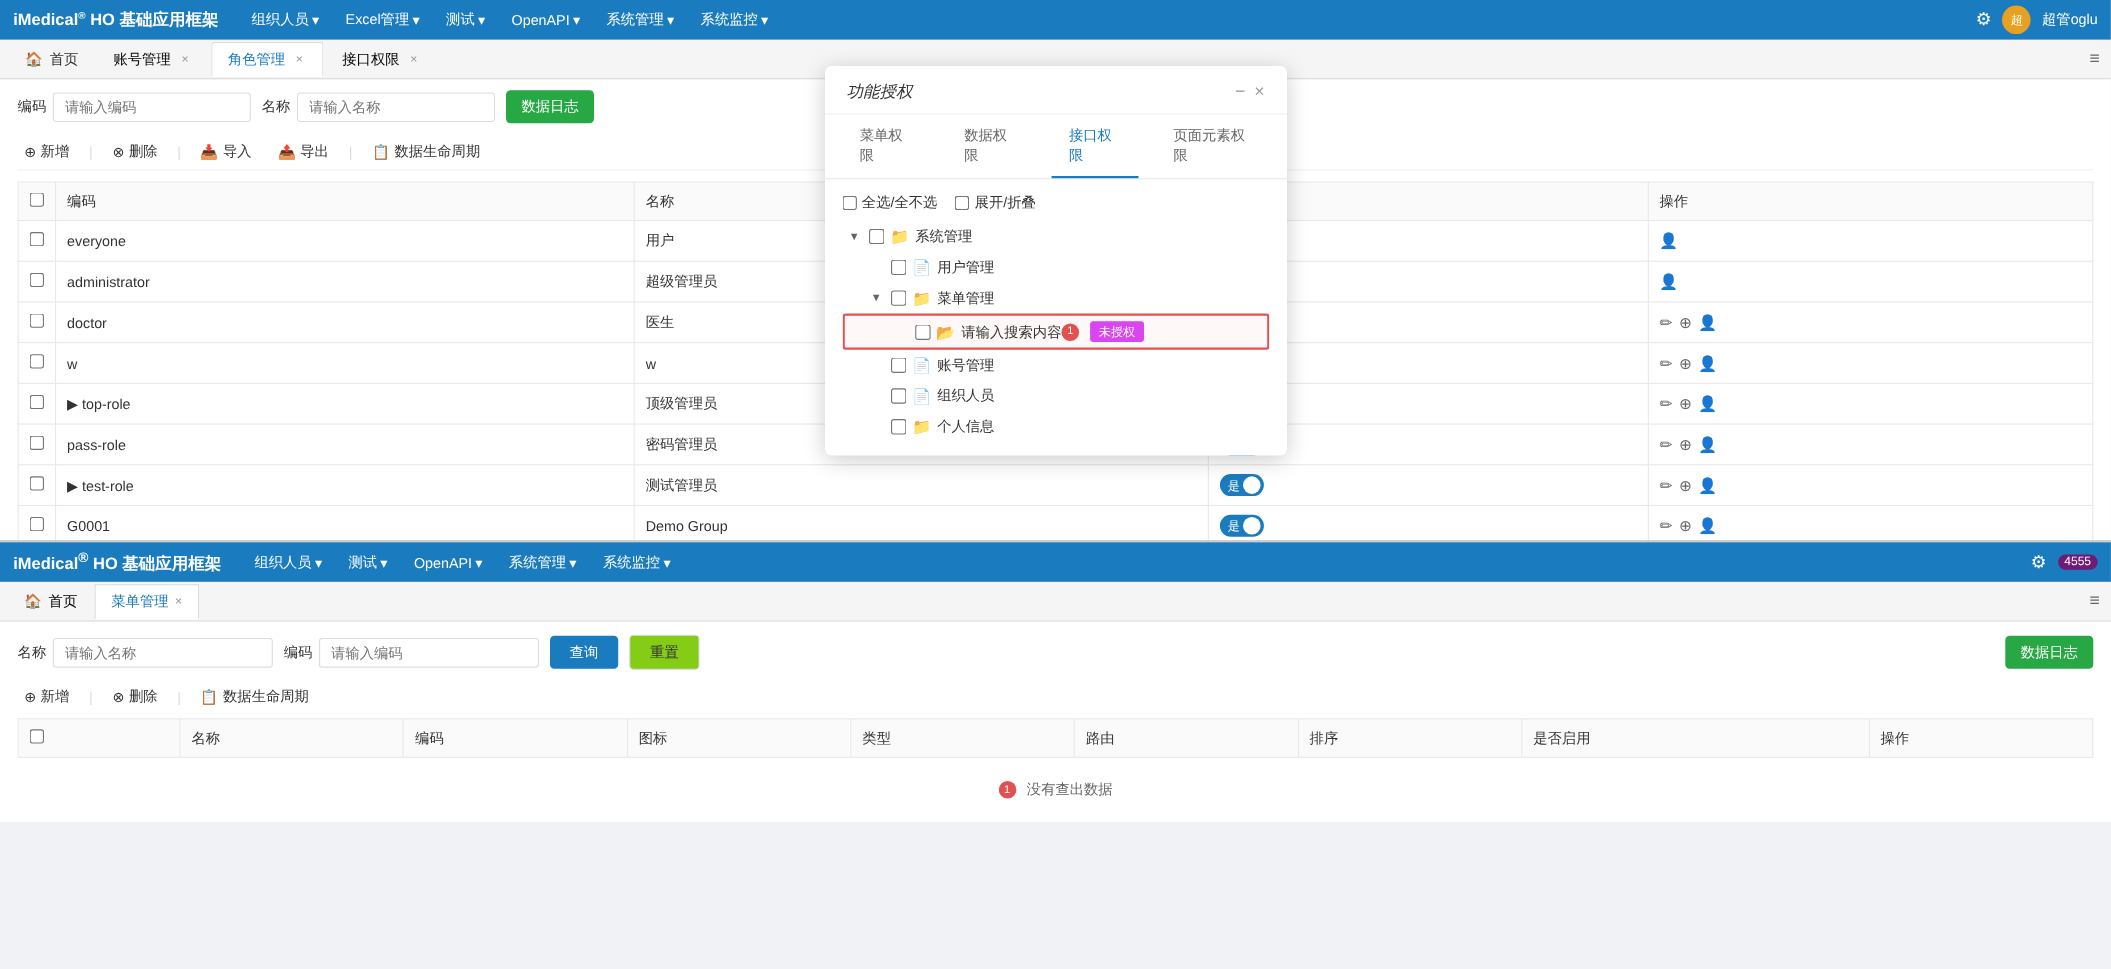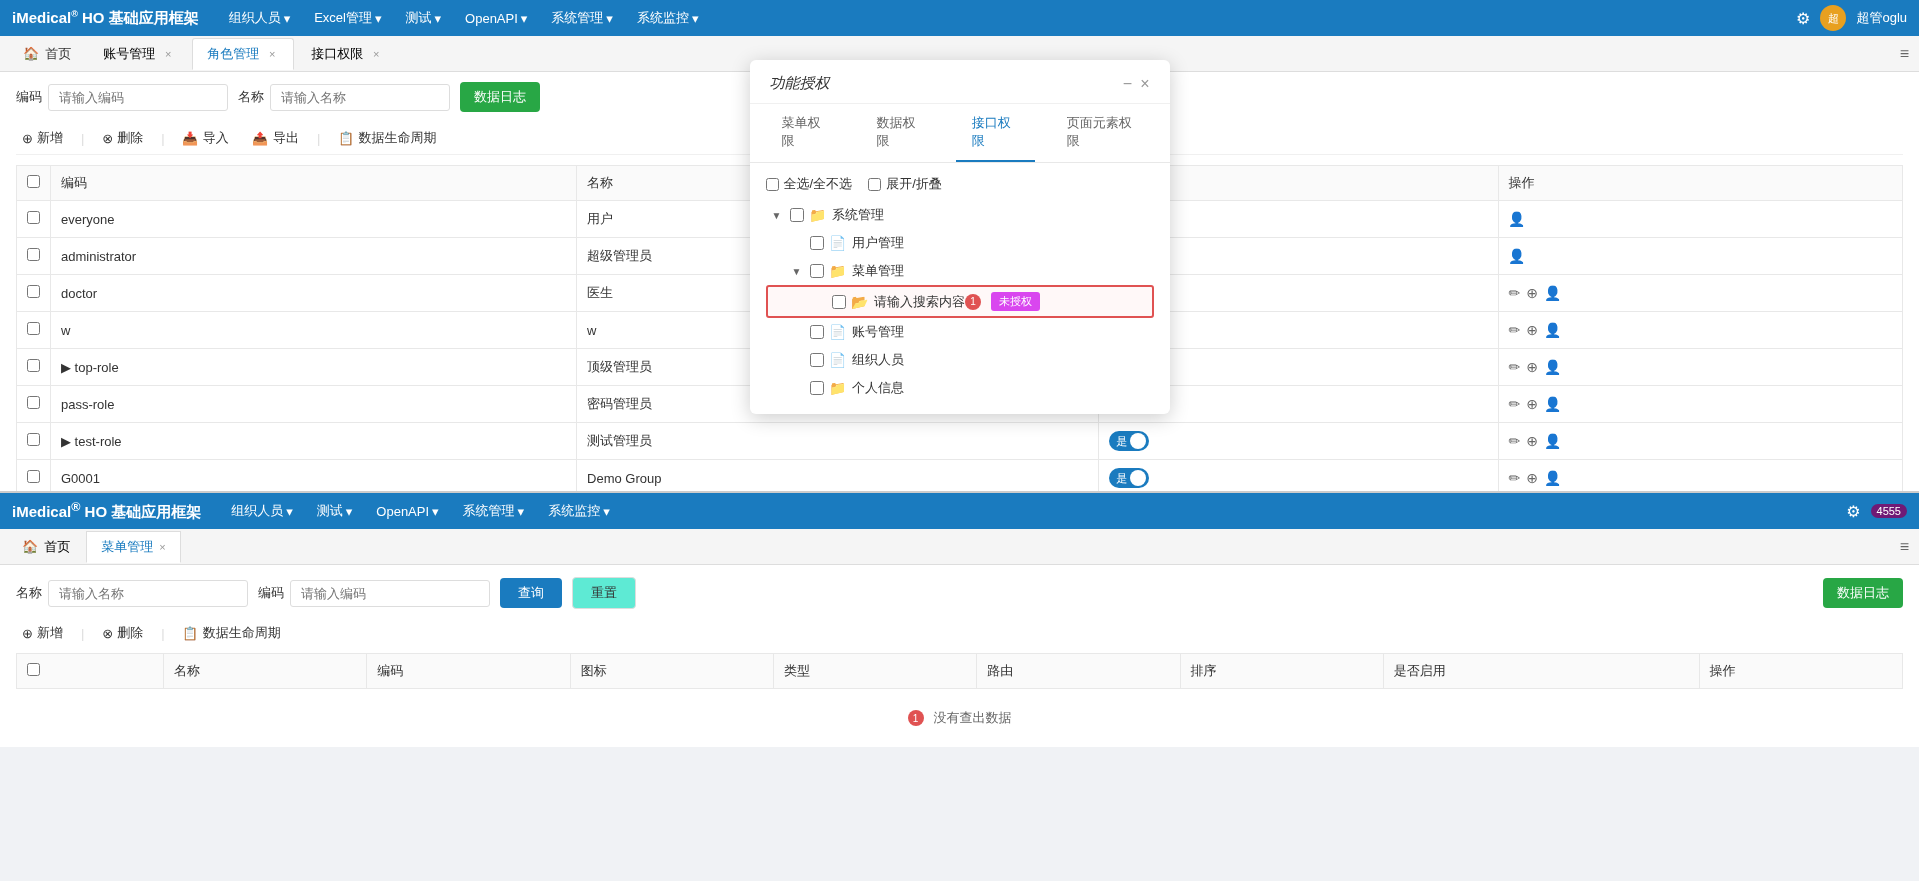--- a/index.html
+++ b/index.html
@@ -446,21 +446,21 @@
     .bottom-search-bar .btn-query {
       background: #1a7bbf;
       color: white;
       border: none;
       padding: 6px 18px;
       border-radius: 4px;
       cursor: pointer;
       font-size: 13px;
     }
     .bottom-search-bar .btn-reset {
-      background: #5eead4;
+      background: #84cc16;
       color: #333;
       border: 1px solid #ddd;
       padding: 6px 18px;
       border-radius: 4px;
       cursor: pointer;
       font-size: 13px;
     }
     .bottom-search-bar .btn-data-log2 {
       background: #28a745;
       color: white;

